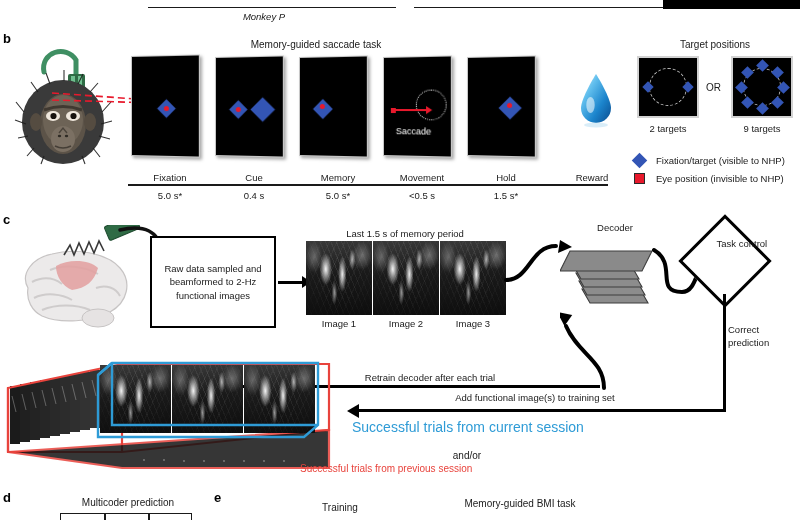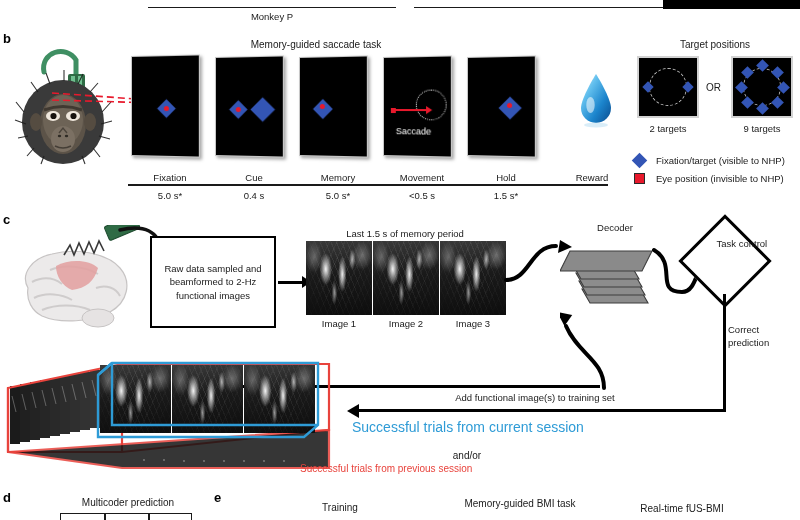--- a/index.html
+++ b/index.html
@@ -108,21 +108,21 @@
 
   .flowline { position: absolute; background: #000; }
   .arrowhead { position: absolute; width: 0; height: 0; }
 </style>
 </head>
 <body>
 
 <div class="fig">
 
   <div class="abs rule" style="left:148px; top:7px; width:248px;"></div>
-  <div class="abs lbl lbl-c" style="left:148px; top:11px; width:248px;">Monkey P</div>
+  <div class="abs lbl lbl-c" style="left:140px; top:11px; width:248px;font-style:italic;">Monkey P</div>
 
   <div class="abs rule" style="left:414px; top:7px; width:372px;"></div>
 
   <div class="abs blackbar" style="left:663px; top:0px; width:137px;"></div>
 
   <div class="abs panel-letter" style="left:3px; top:31px;">b</div>
 
   <div class="abs lbl lbl-c" style="left:186px; top:39px; width:260px; font-size:10px;">Memory-guided saccade task</div>
   <div class="abs lbl lbl-c" style="left:640px; top:39px; width:150px; font-size:10px;">Target positions</div>
 
@@ -343,20 +343,21 @@
 
   <div class="abs flowline" style="left:358px; top:409px; width:367px; height:3px;"></div>
   <div class="abs arrowhead" style="left:347px; top:404px; border-right:12px solid #000; border-top:7px solid transparent; border-bottom:7px solid transparent;"></div>
   <div class="abs lbl lbl-c" style="left:380px; top:392px; width:310px;">Add functional image(s) to training set</div>
 
   <div class="abs flowline" style="left:210px; top:385px; width:390px; height:3px;"></div>
   <svg class="abs" style="left:560px; top:300px; width:80px; height:90px;">
     <path d="M44 88 C44 60, 18 54, 6 26" fill="none" stroke="#000" stroke-width="4" stroke-linecap="round"></path>
     <polygon points="0,8 12,18 0,24" fill="#000" transform="rotate(-28 6 16)"></polygon>
   </svg>
+  <div class="abs lbl lbl-c" style="left:330px; top:372px; width:200px;">Retrain decoder after each trial</div>
 
 
   <div class="abs" style="left:4px; top:362px; width:330px; height:108px;">
     <svg width="330" height="108" viewBox="0 0 330 108">
       <g>
 
         <g>
           <rect x="6" y="24" width="10" height="58" fill="#1b1b1b"></rect>
           <rect x="16" y="22" width="10" height="58" fill="#202020"></rect>
           <rect x="26" y="20" width="10" height="58" fill="#232323"></rect>
@@ -414,15 +415,14 @@
 
   <div class="abs panel-letter" style="left:3px; top:490px;">d</div>
   <div class="abs lbl lbl-c" style="left:48px; top:497px; width:160px; font-size:10px;">Multicoder prediction</div>
   <div class="abs" style="left:60px; top:513px; width:132px; height:7px; border:1.6px solid #1a1a1a; border-bottom:none; background:#fff;"></div>
   <div class="abs" style="left:104px; top:513px; width:1.6px; height:7px; background:#1a1a1a;"></div>
   <div class="abs" style="left:148px; top:513px; width:1.6px; height:7px; background:#1a1a1a;"></div>
 
   <div class="abs panel-letter" style="left:214px; top:490px;">e</div>
   <div class="abs lbl lbl-c" style="left:300px; top:502px; width:80px; font-size:10px;">Training</div>
   <div class="abs lbl lbl-c" style="left:440px; top:498px; width:160px; font-size:10px;">Memory-guided BMI task</div>
-  <div class="abs lbl lbl-c" style="left:612px; top:503px; width:140px; font-size:10px;">Real-time fUS-BMI</div>
 
 </div>
 
 </body></html>

